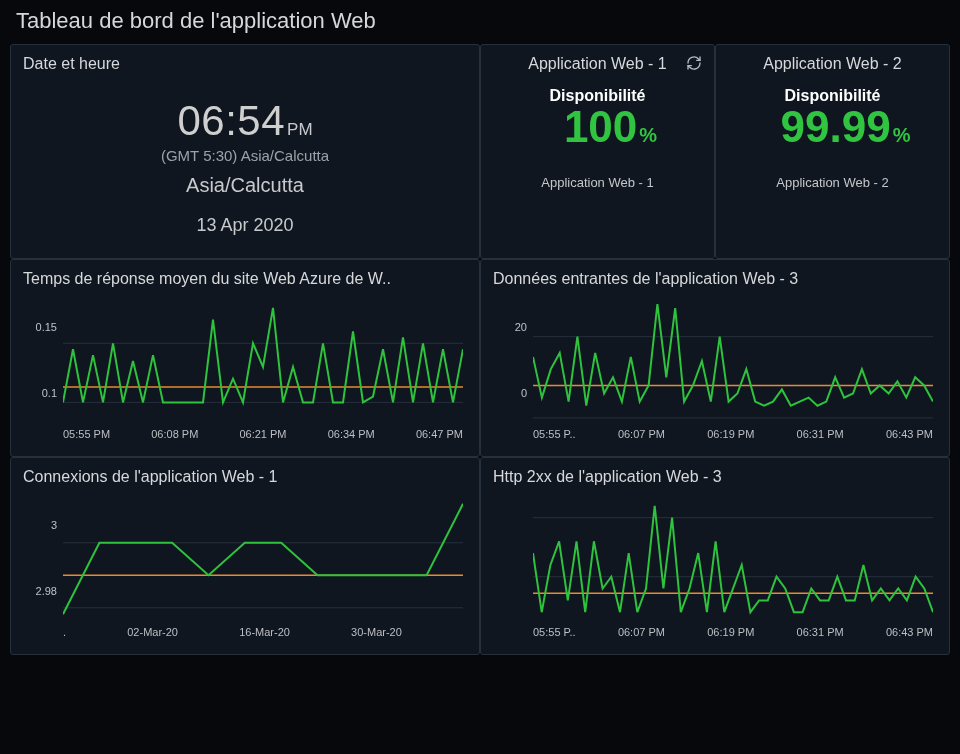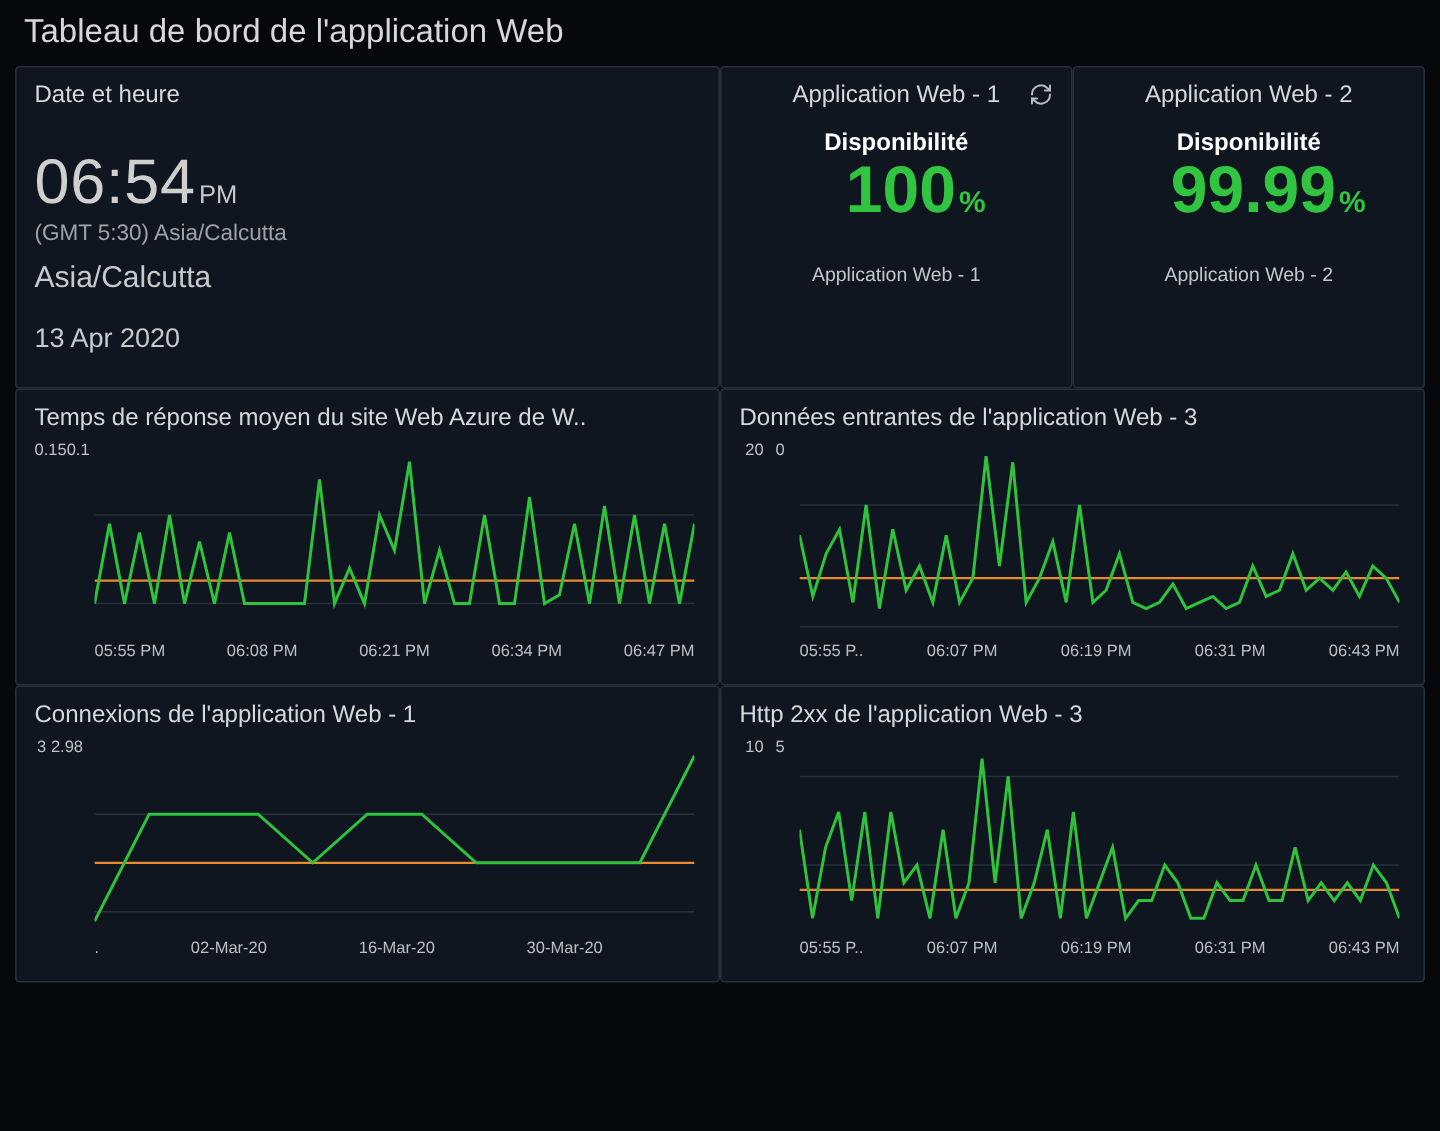--- a/index.html
+++ b/index.html
@@ -38,20 +38,21 @@
     overflow: hidden;
     text-overflow: ellipsis;
   }
 
   
   .p-clock { grid-column: 1 / span 2; }
   .p-app1  { grid-column: 3 / span 1; }
   .p-app2  { grid-column: 4 / span 1; }
 
   .clock-body {
+    text-align: center;
     color: #c8c9cc;
     padding-top: 18px;
     padding-bottom: 10px;
   }
   .clock-time {
     font-size: 42px;
     font-weight: 300;
     letter-spacing: 0.5px;
     color: #cfcfcf;
   }
@@ -79,25 +80,26 @@
   .p-chart-r { grid-column: 3 / span 2; }
 
   .chart-wrap {
     position: relative;
     width: 100%;
     height: 150px;
     margin-top: 6px;
   }
   .yaxis {
     position: absolute;
-    left: 0; top: 0; bottom: 36px;
+    left: 0; top: 0; bottom: 18px;
     width: 40px;
     display: flex;
-    flex-direction: row;
+    flex-direction: column;
     justify-content: space-around;
+    align-items: flex-end;
     font-size: 11px;
     color: #bfc1c5;
     padding-right: 6px;
   }
   .plot {
     position: absolute;
     left: 40px; right: 4px; top: 2px; bottom: 18px;
   }
   .xaxis {
     position: absolute;
@@ -235,24 +237,20 @@
             <span>16-Mar-20</span>
             <span>30-Mar-20</span>
             <span></span>
           </div>
         </div>
     </div>
 
     <div class="panel p-chart-r">
       <div class="panel-title">Http 2xx de l'application Web - 3</div>
       <div class="chart-wrap">
-          <div class="yaxis">
-            <span>10</span>
-            <span>5</span>
-          </div>
           <div class="plot">
             <svg class="chart-svg" viewBox="0 0 400 130" preserveAspectRatio="none">
               <line x1="0" x2="400" y1="23.636363636363626" y2="23.636363636363626" class="grid-line"></line>
               <line x1="0" x2="400" y1="82.72727272727272" y2="82.72727272727272" class="grid-line"></line>
               <line x1="0" x2="400" y1="99.27272727272728" y2="99.27272727272728" class="threshold"></line>
               <path d="M0.0 59.1 L8.7 118.2 L17.4 70.9 L26.1 47.3 L34.8 106.4 L43.5 47.3 L52.2 118.2 L60.9 47.3 L69.6 94.5 L78.3 82.7 L87.0 118.2 L95.7 59.1 L104.3 118.2 L113.0 94.5 L121.7 11.8 L130.4 94.5 L139.1 23.6 L147.8 118.2 L156.5 94.5 L165.2 59.1 L173.9 118.2 L182.6 47.3 L191.3 118.2 L200.0 94.5 L208.7 70.9 L217.4 118.2 L226.1 106.4 L234.8 106.4 L243.5 82.7 L252.2 94.5 L260.9 118.2 L269.6 118.2 L278.3 94.5 L287.0 106.4 L295.7 106.4 L304.3 82.7 L313.0 106.4 L321.7 106.4 L330.4 70.9 L339.1 106.4 L347.8 94.5 L356.5 106.4 L365.2 94.5 L373.9 106.4 L382.6 82.7 L391.3 94.5 L400.0 118.2 " class="series"></path>
             </svg>
           </div>
           <div class="xaxis">
             <span>05:55 P..</span>

